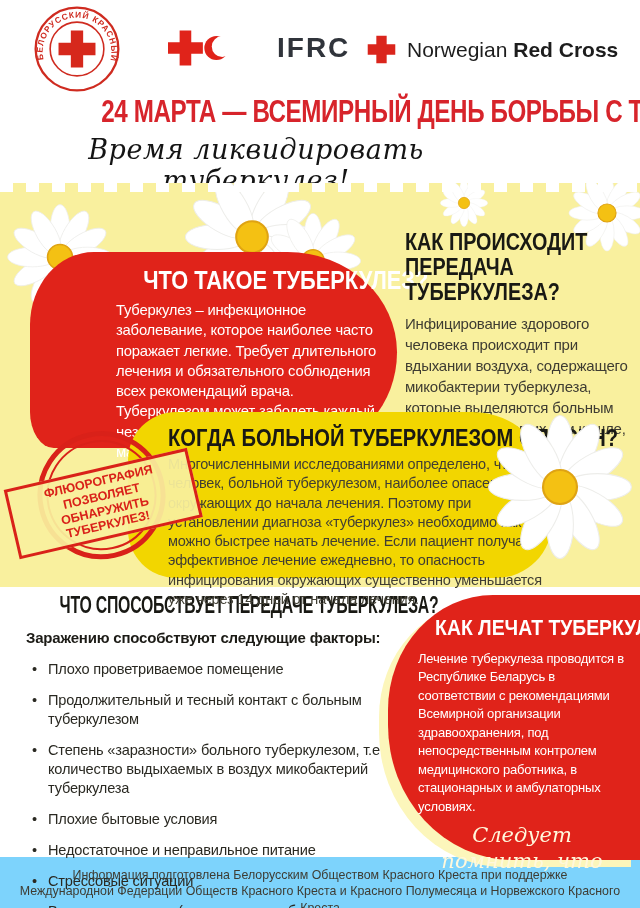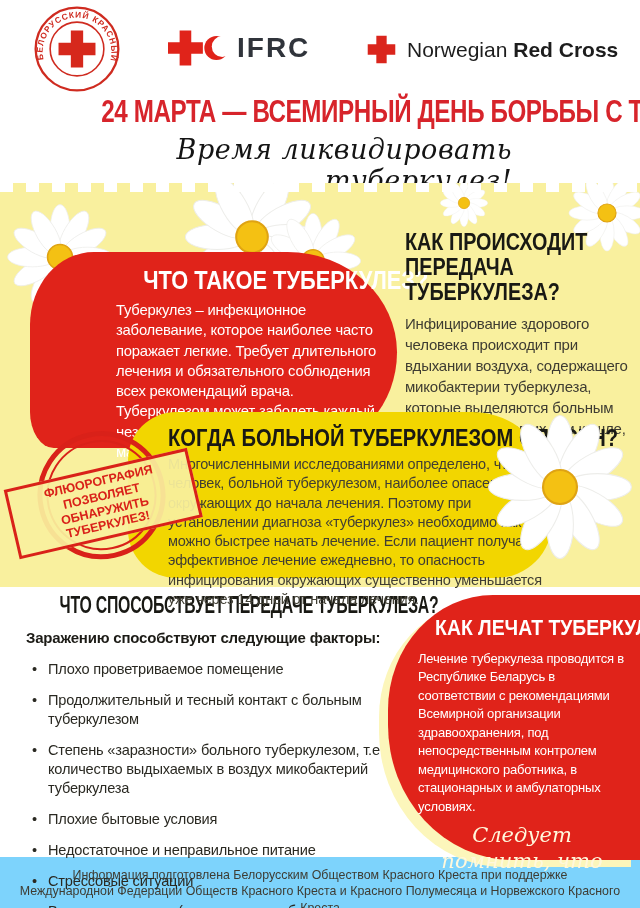--- a/index.html
+++ b/index.html
@@ -8,30 +8,30 @@
 
   
   .band-light{position:absolute;left:0;top:183px;width:640px;height:404px;background:#f9f09e;overflow:hidden;}
   .footer{position:absolute;left:0;top:857px;width:640px;height:51px;background:#7dd3fc;z-index:1;}
   .teeth{position:absolute;left:0;top:0;width:640px;height:9px;z-index:6;
          background:repeating-linear-gradient(90deg,#ffffff 0 13px,rgba(255,255,255,0) 13px 26px);}
 
   
   .logo-by{position:absolute;left:33px;top:5px;width:88px;height:88px;}
   .logo-ifrc{position:absolute;left:168px;top:26px;height:44px;display:flex;align-items:center;gap:7px;}
-  .ifrc-word{font-size:28px;font-weight:800;color:#30343b;letter-spacing:2px;line-height:1;}
+  .ifrc-word{font-size:28px;font-weight:800;color:#30343b;letter-spacing:2px;line-height:1;margin-left:40px;}
   .logo-no{position:absolute;left:366px;top:31px;height:36px;display:flex;align-items:center;gap:10px;}
   .no-word{font-size:21px;color:#1d1d1d;line-height:1;white-space:nowrap;}
   .no-word .bold{font-weight:700;}
 
   
   .title{position:absolute;left:0;top:96px;width:640px;text-align:center;color:#d7242b;
          font-weight:700;font-size:31px;line-height:1;white-space:nowrap;}
   .title .hc{display:inline-block;transform:scaleX(.78);transform-origin:center;letter-spacing:-.5px;}
-  .subtitle{position:absolute;left:0;top:134px;width:512px;text-align:right;
+  .subtitle{position:absolute;left:0;top:134px;width:512px;text-align:center;
             font-family:"DejaVu Serif",serif;font-style:italic;font-size:27px;color:#141414;letter-spacing:.5px;}
 
   
   .daisy{position:absolute;}
 
   
   .hx{display:inline-block;transform:scaleX(.84);transform-origin:left center;white-space:nowrap;font-weight:700;}
   .hcw{display:inline-block;transform:scaleX(.84);transform-origin:center;white-space:nowrap;font-weight:700;}
   .hwrap{display:block;transform:scaleX(.86);transform-origin:left top;width:116%;font-weight:700;line-height:1.08;}
 

